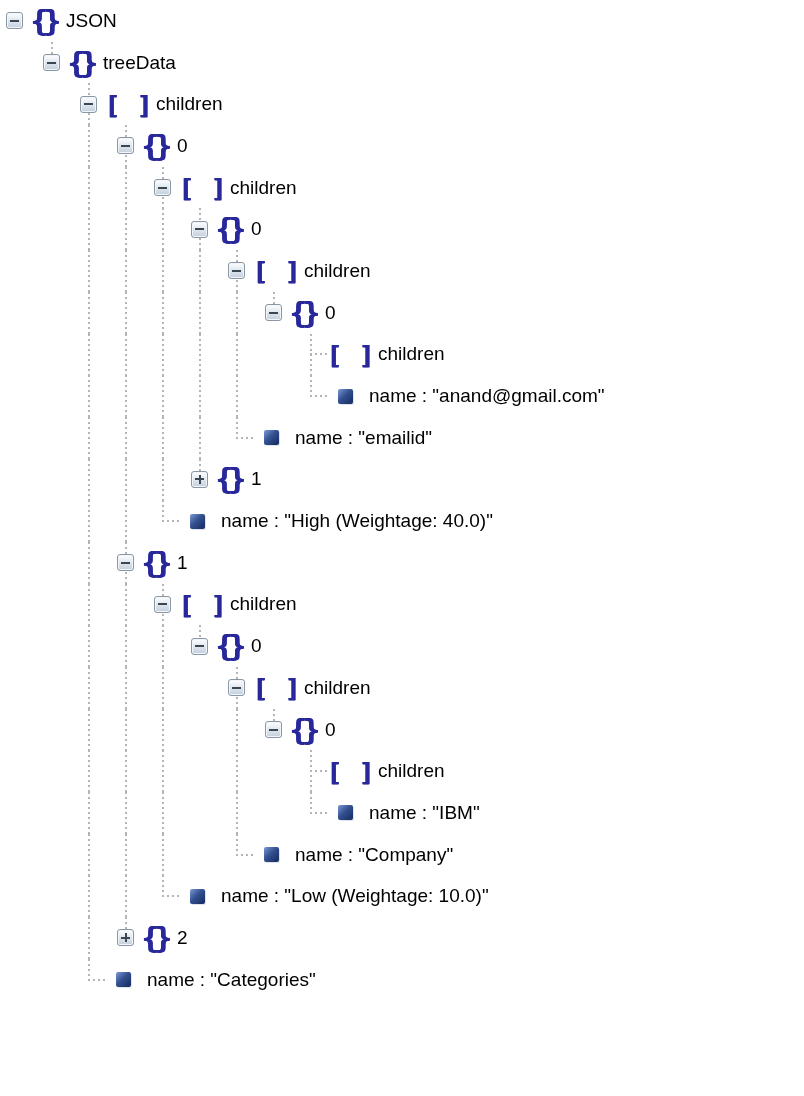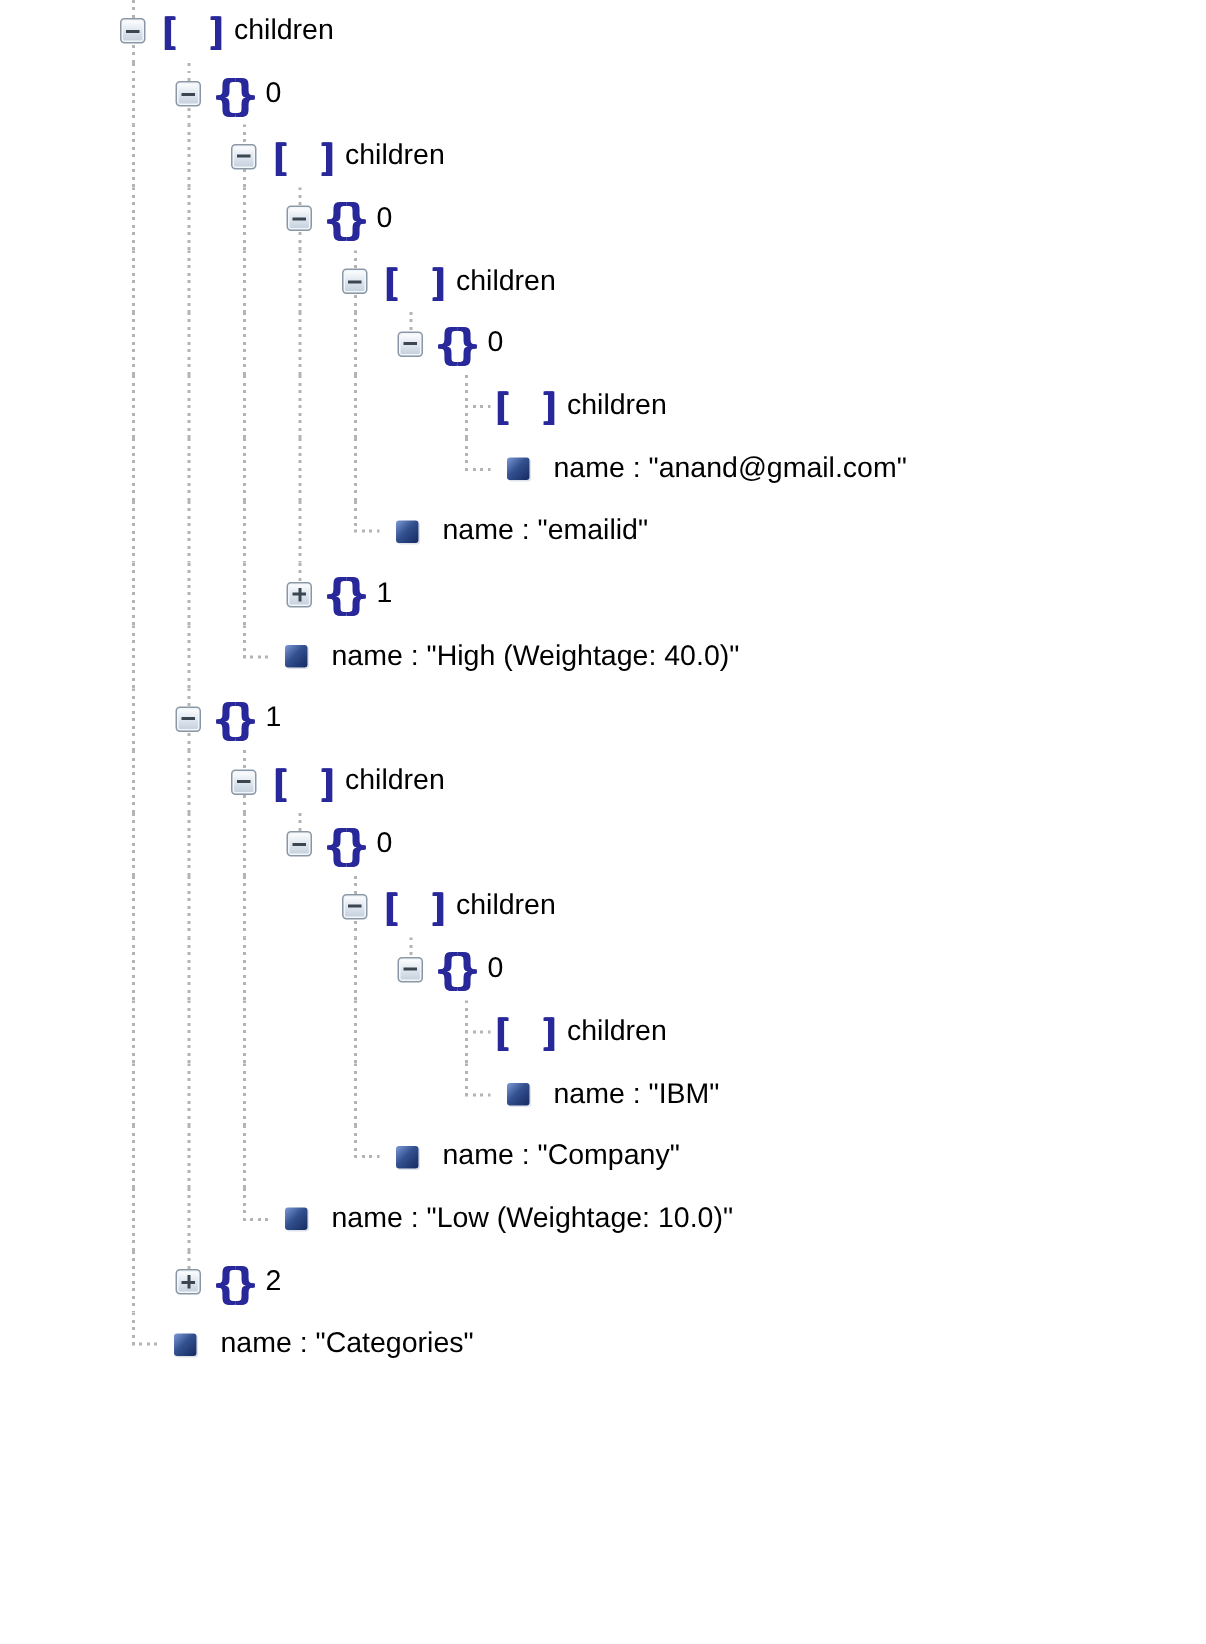--- a/index.html
+++ b/index.html
@@ -76,20 +76,35 @@
   
   .lbl{
     font-size:19px;color:#000;margin-left:2px;cursor:default;
   }
 </style>
 </head>
 <body style="background: rgb(255, 255, 255);">
 
 <div id="tree" style="--brace: #28289b; --guide: #b4b4b4;">
     <div class="trow">
+      <span class="gut">
+        <span class="expander minus"></span>
+      </span>
+      <span class="icon-obj"></span>
+      <span class="lbl">JSON</span>
+    </div>
+    <div class="trow">
+      <span class="cell"></span>
+      <span class="gut half">
+        <span class="expander minus"></span>
+      </span>
+      <span class="icon-obj"></span>
+      <span class="lbl">treeData</span>
+    </div>
+    <div class="trow">
       <span class="cell"></span>
       <span class="cell"></span>
       <span class="gut line">
         <span class="expander minus"></span>
       </span>
       <span class="icon-arr"></span>
       <span class="lbl">children</span>
     </div>
     <div class="trow">
       <span class="cell"></span>

